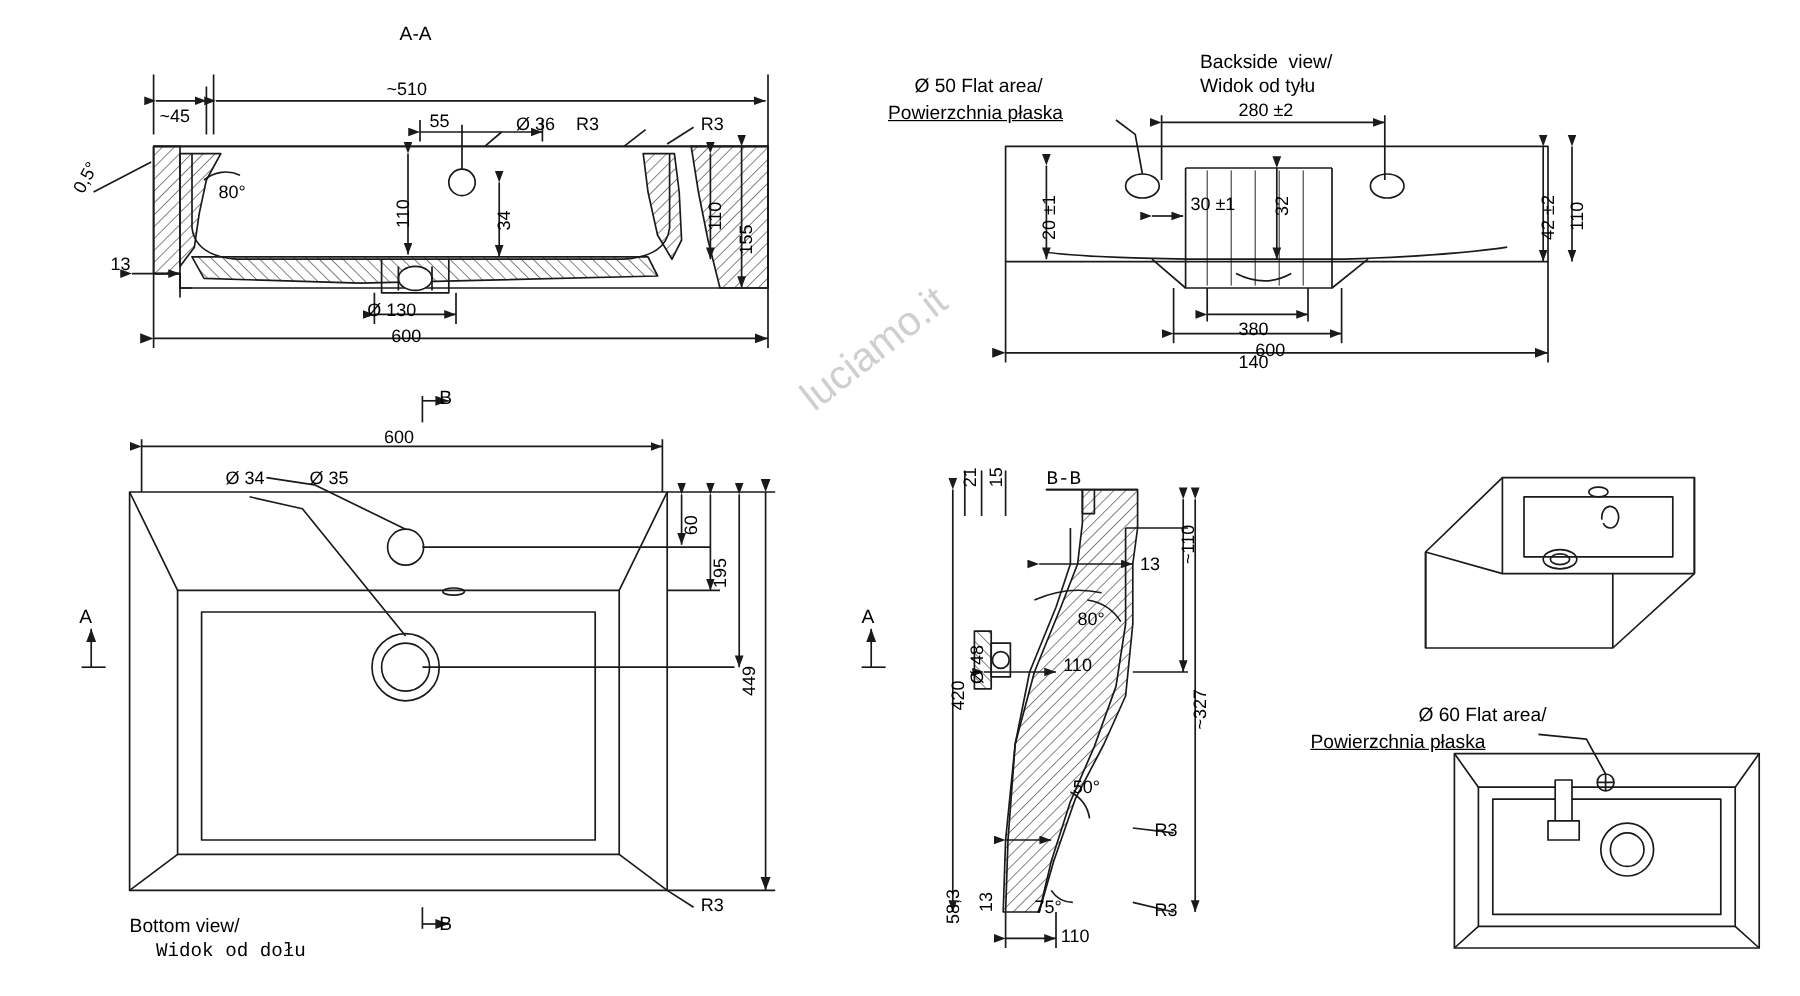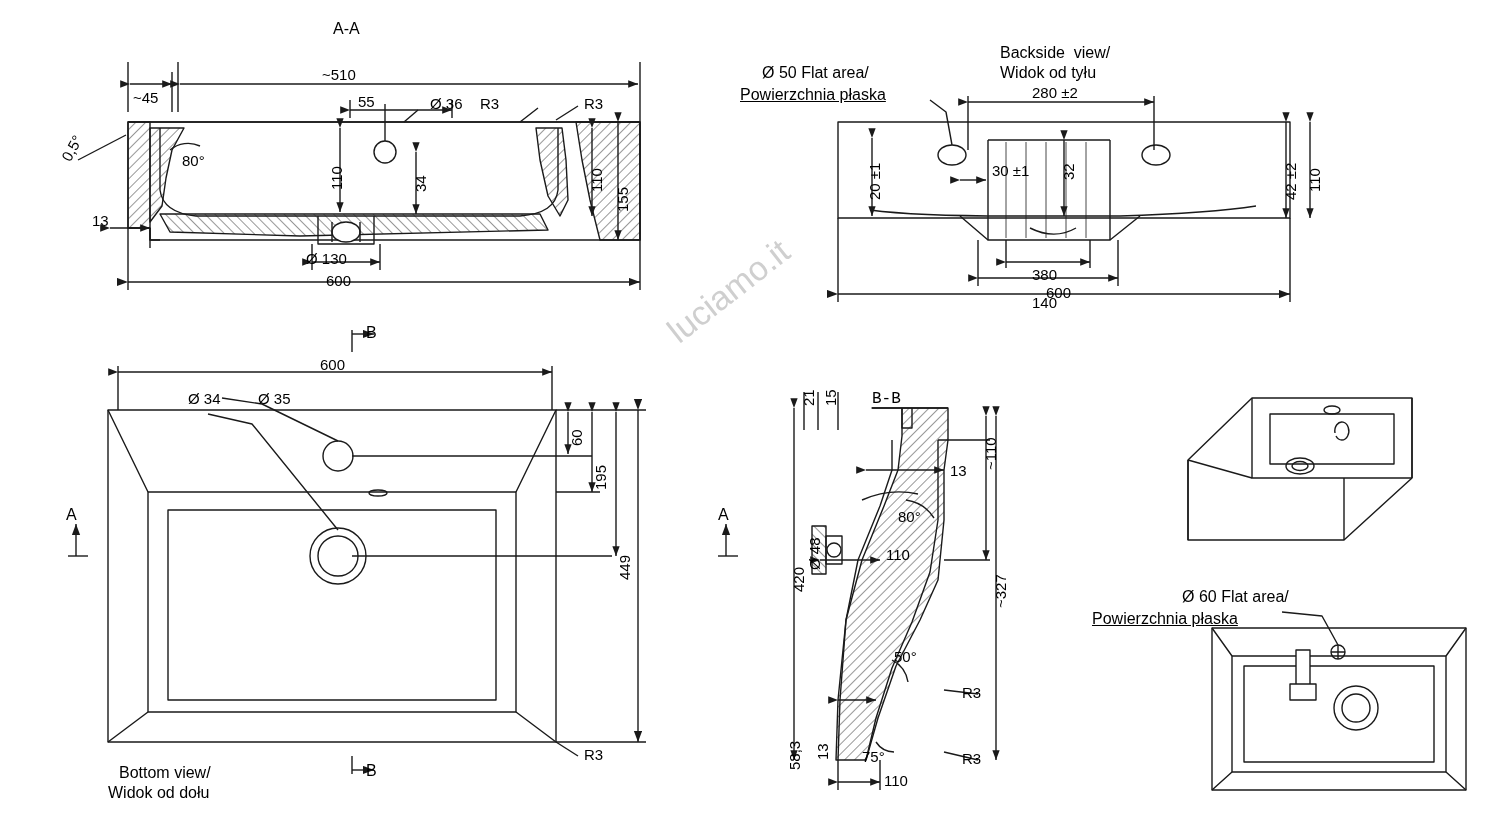--- a/index.html
+++ b/index.html
@@ -230,22 +230,22 @@
   <div class="txt t15" style="left:1032px;top:84px;">280 ±2</div>
   <div class="txt t15" style="left:992px;top:162px;">30 ±1</div>
   <div class="txt t15 rot90" style="left:866px;top:200px;">20 ±1</div>
   <div class="txt t15 rot90" style="left:1060px;top:180px;">32</div>
   <div class="txt t15 rot90" style="left:1282px;top:200px;">42 ±2</div>
   <div class="txt t15 rot90" style="left:1306px;top:192px;">110</div>
   <div class="txt t15" style="left:1032px;top:246px;margin-top:48px;">140</div>
   <div class="txt t15" style="left:1032px;top:266px;">380</div>
   <div class="txt t15" style="left:1046px;top:284px;">600</div>
 
-  <div class="txt t16" style="left:119px;top:764px;">Bottom view/</div>
-  <div class="txt t16" style="left:108px;top:784px;">Widok od dołu</div>
+  <div class="txt t16" style="left:108px;top:764px;">Bottom view/</div>
+  <div class="txt t16" style="left:130px;top:784px;font-family:Liberation Mono, monospace;">Widok od dołu</div>
   <div class="txt t16" style="left:366px;top:324px;">B</div>
   <div class="txt t16" style="left:366px;top:762px;">B</div>
   <div class="txt t16" style="left:66px;top:506px;">A</div>
   <div class="txt t15" style="left:320px;top:356px;">600</div>
   <div class="txt t15" style="left:188px;top:390px;">Ø 34</div>
   <div class="txt t15" style="left:258px;top:390px;">Ø 35</div>
   <div class="txt t15 rot90" style="left:568px;top:446px;">60</div>
   <div class="txt t15 rot90" style="left:592px;top:490px;">195</div>
   <div class="txt t15 rot90" style="left:616px;top:580px;">449</div>
   <div class="txt t15" style="left:584px;top:746px;">R3</div>

